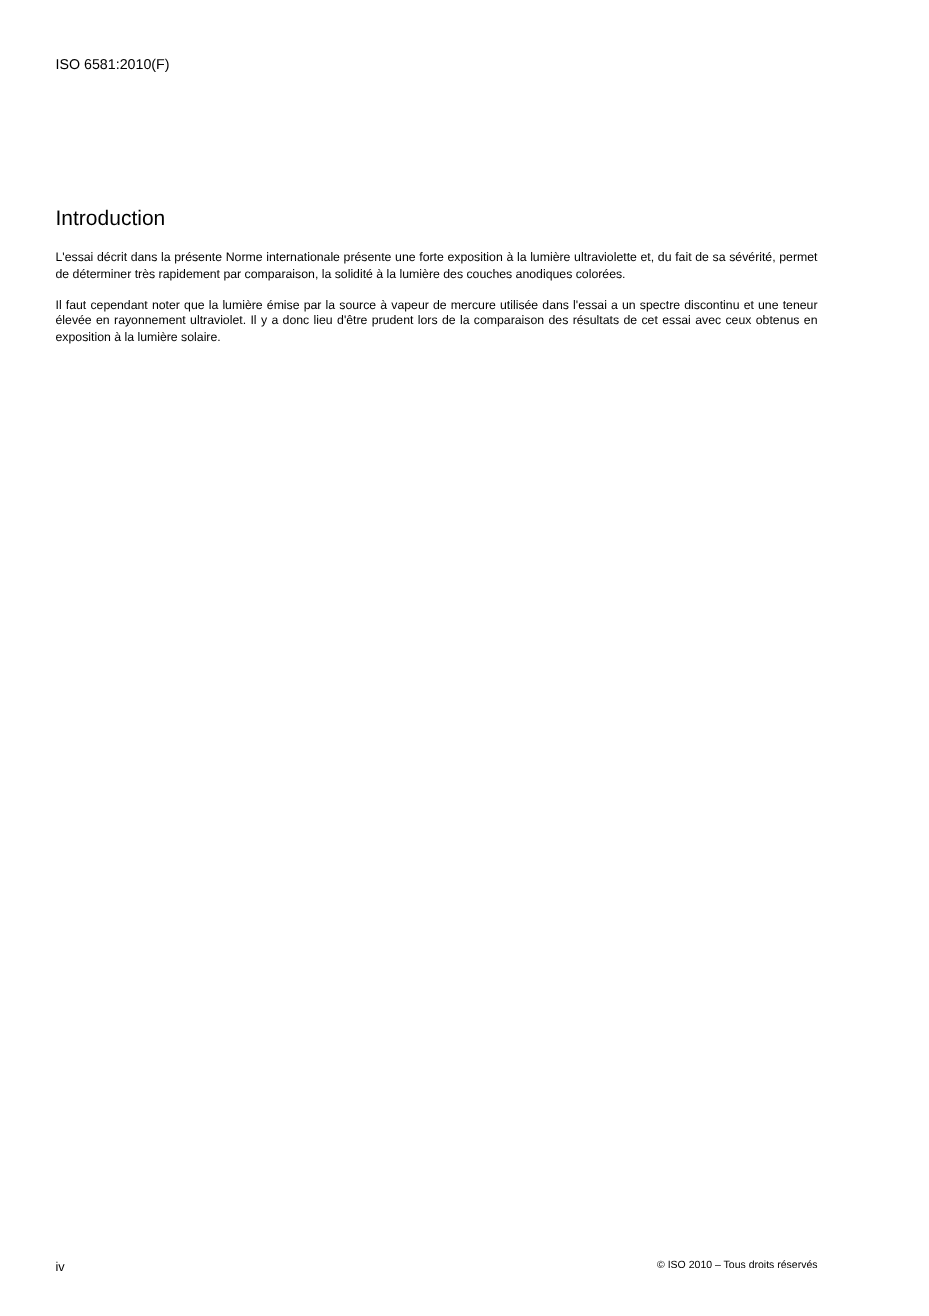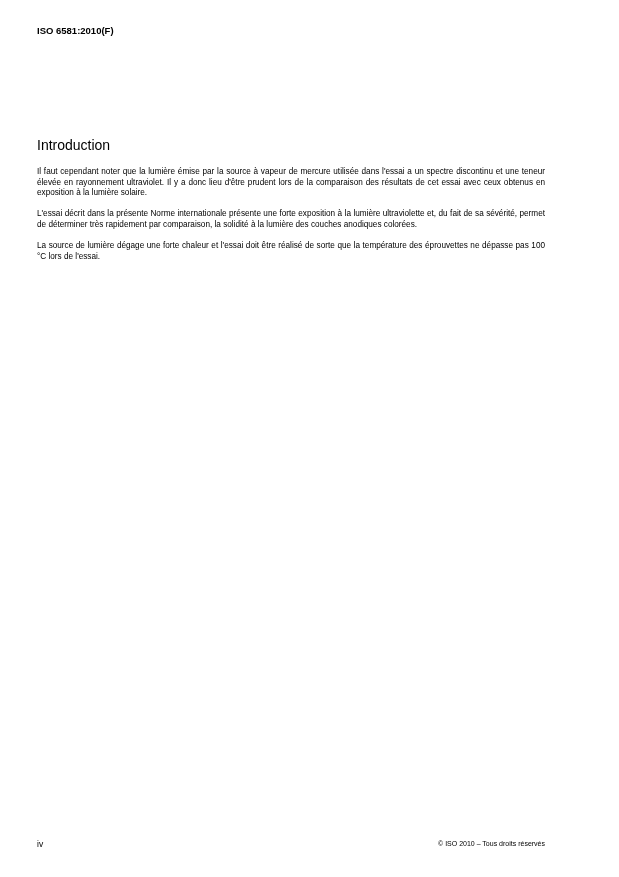--- a/index.html
+++ b/index.html
@@ -1,31 +1,30 @@
 <!DOCTYPE html>
 <html><head>
 <meta charset="utf-8">
 <style>
   html, body { margin:0; padding:0; background:#ffffff; }
   body { width:619px; height:877px; position:relative; overflow:hidden;
          font-family:"Liberation Sans", sans-serif; color:#000; }
-  .header { position:absolute; left:37px; top:25px; font-size:9.5px; font-weight:bold; }
+  .header { position:absolute; left:37px; top:38px; font-size:9.5px; font-weight:normal; }
   .title { position:absolute; left:37px; top:137px; font-size:14px; font-weight:normal; }
   .body { position:absolute; left:37px; top:167px; width:508px; font-size:8.2px; line-height:10.6px; }
   .body p { margin:0 0 10.6px 0; text-align:justify; }
   .footer-left { position:absolute; left:37px; top:839px; font-size:8.5px; }
   .footer-right { position:absolute; right:74px; top:840px; font-size:7px; }
 </style>
 </head>
 <body>
 
 <div class="header">ISO 6581:2010(F)</div>
 
 <div class="title">Introduction</div>
 
 <div class="body">
+  <p>L'essai décrit dans la présente Norme internationale présente une forte exposition à la lumière ultraviolette et, du fait de sa sévérité, permet de déterminer très rapidement par comparaison, la solidité à la lumière des couches anodiques colorées.</p>
   <p>Il faut cependant noter que la lumière émise par la source à vapeur de mercure utilisée dans l'essai a un spectre discontinu et une teneur élevée en rayonnement ultraviolet. Il y a donc lieu d'être prudent lors de la comparaison des résultats de cet essai avec ceux obtenus en exposition à la lumière solaire.</p>
-  <p>L'essai décrit dans la présente Norme internationale présente une forte exposition à la lumière ultraviolette et, du fait de sa sévérité, permet de déterminer très rapidement par comparaison, la solidité à la lumière des couches anodiques colorées.</p>
-  <p>La source de lumière dégage une forte chaleur et l'essai doit être réalisé de sorte que la température des éprouvettes ne dépasse pas 100 °C lors de l'essai.</p>
 </div>
 
 <div class="footer-left">iv</div>
 <div class="footer-right">© ISO 2010 – Tous droits réservés</div>
 
 </body></html>

